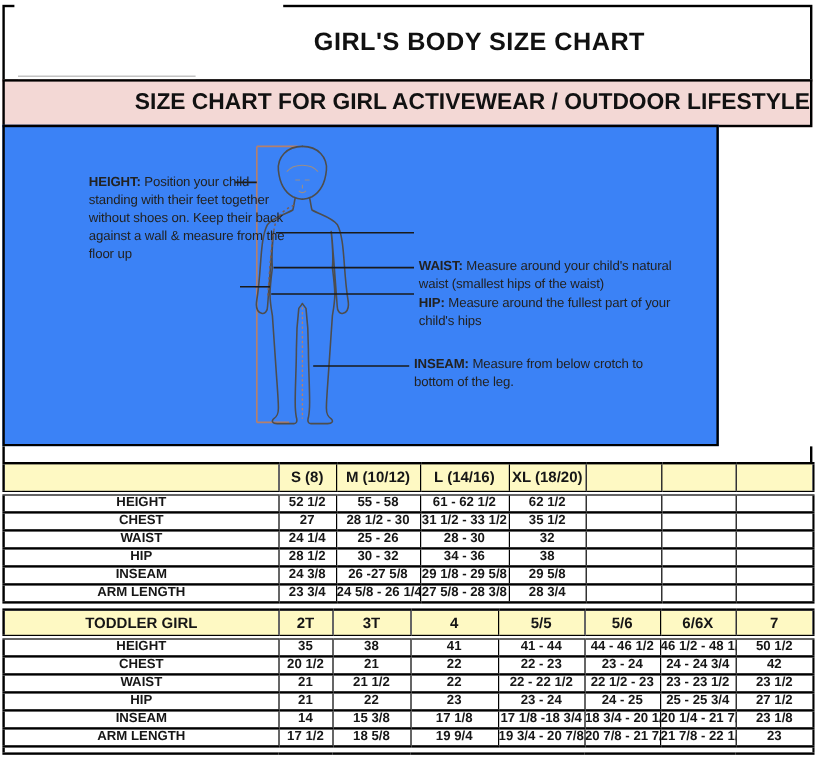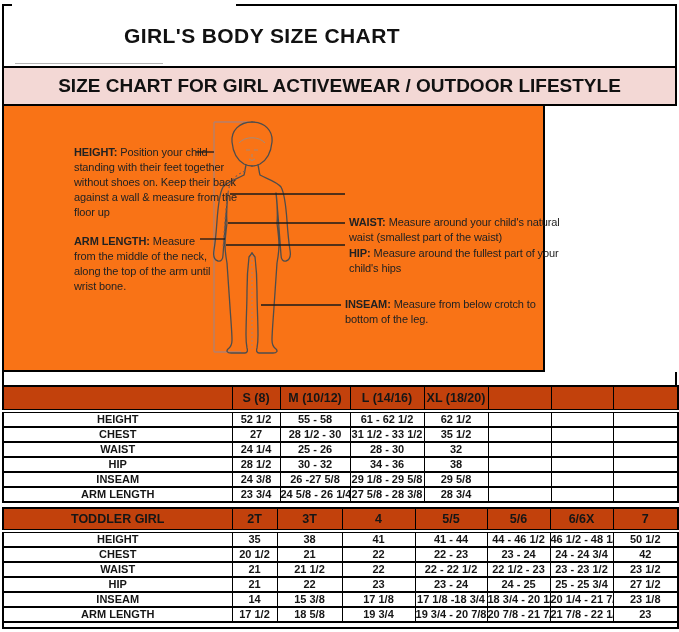--- a/index.html
+++ b/index.html
@@ -9,42 +9,42 @@
     width: 679px; height: 632px;
     background: #fff;
     font-family: "Liberation Sans", sans-serif;
     color: #111;
     overflow: hidden;
   }
   
   .title-box {
     position: absolute; left: 2px; top: 4px; width: 675px; height: 64px;
     border: 2px solid #000;
-    display: flex; align-items: center; justify-content: flex-start;
+    display: flex; align-items: center; justify-content: center;
     background: #fff;
   }
   .title-box h1 {
     font-size: 21px; font-weight: bold; letter-spacing: .4px;
     margin-left: 120px; white-space: nowrap;
   }
   .patch-top { position: absolute; left: 12px; top: 0; width: 224px; height: 13px; background: #fff; }
   .patch-bottom { position: absolute; left: 15px; top: 63px; width: 148px; height: 6px; background: #fff; border-top: 1px solid #b5b5b5; }
 
   
   .banner {
     position: absolute; left: 2px; top: 66px; width: 675px; height: 40px;
     border: 2px solid #000; background: #f3d8d5;
-    display: flex; align-items: center; justify-content: center;
+    display: flex; align-items: center; justify-content: flex-end;
   }
   .banner div { font-size: 19px; font-weight: bold; white-space: nowrap; }
 
   
   .diagram {
-    position: absolute; left: 2px; top: 104px; width: 543px; height: 268px;
-    border: 2px solid #000; background: #f97316; padding-left: 20px;
+    position: absolute; left: 2px; top: 104px; width: 597px; height: 268px;
+    border: 2px solid #000; background: #3b82f6; padding-left: 20px;
   }
   .diagram svg { position: absolute; left: 0; top: 3px; }
   .note { position: absolute; font-size: 11px; line-height: 15px; color: #222; letter-spacing: -0.1px; }
   .note b { font-weight: bold; }
   .note-height     { left: 70px;  top: 39px;  width: 168px; }
   .note-armlength  { left: 70px;  top: 128px; width: 142px; }
   .note-chest      { left: 345px; top: 74px;  width: 218px; }
   .note-waist      { left: 345px; top: 109px; width: 232px; }
   .note-hip        { left: 345px; top: 140px; width: 210px; }
   .note-inseam     { left: 341px; top: 191px; width: 222px; }
@@ -64,21 +64,21 @@
   }
   .size-table    { top: 385px; }
   .toddler-table { top: 507px; }
   th, td {
     border-left: 1px solid #000; border-right: 1px solid #000;
     border-top: 2px solid #000;  border-bottom: 2px solid #000;
     text-align: center; vertical-align: middle;
     font-size: 11px; font-weight: bold; color: #161616;
     overflow: hidden; white-space: nowrap; padding: 0;
   }
-  thead th { background: #c2410c; font-size: 12.5px; border-bottom: 4px double #000; }
+  thead th { background: #fef9c3; font-size: 12.5px; border-bottom: 4px double #000; }
   .size-table thead th { height: 25px; }
   .toddler-table thead th { height: 23px; }
   tbody th, tbody td { height: 13px; line-height: 13px; }
   tfoot td { height: 6px; border-left: none; border-right: none; background: #fff; }
 </style>
 </head>
 <body>
 
 <div class="page">
 
@@ -130,25 +130,22 @@
         <path d="M 226,85 H 341"></path>
         <path d="M 224,114 H 341"></path>
         <path d="M 222,136 H 341"></path>
         <path d="M 257,196 H 337"></path>
       </g>
     </svg>
 
     <div class="note note-height">
       <b>HEIGHT:</b><span> Position your child standing with their feet together without shoes on. Keep their back against a wall &amp; measure from the floor up</span>
     </div>
-    <div class="note note-armlength">
-      <b>ARM LENGTH:</b><span> Measure from the middle of the neck, along the top of the arm until wrist bone.</span>
-    </div>
     <div class="note note-waist">
-      <b>WAIST:</b><span> Measure around your child's natural waist (smallest part of the waist)</span>
+      <b>WAIST:</b><span> Measure around your child's natural waist (smallest hips of the waist)</span>
     </div>
     <div class="note note-hip">
       <b>HIP:</b><span> Measure around the fullest part of your child's hips</span>
     </div>
     <div class="note note-inseam">
       <b>INSEAM:</b><span> Measure from below crotch to bottom of the leg.</span>
     </div>
   </div>
 
   <div class="spacer-strip strip-1"></div>
@@ -311,21 +308,21 @@
           <td>17 1/8</td>
           <td>17 1/8 -18 3/4</td>
           <td>18 3/4 - 20 1/4</td>
           <td>20 1/4 - 21 7/8</td>
           <td>23 1/8</td>
         </tr>
         <tr>
           <th>ARM LENGTH</th>
           <td>17 1/2</td>
           <td>18 5/8</td>
-          <td>19 3/4</td>
+          <td>19 9/4</td>
           <td>19 3/4 - 20 7/8</td>
           <td>20 7/8 - 21 7/8</td>
           <td>21 7/8 - 22 1/4</td>
           <td>23</td>
         </tr>
       </tbody>
     <tfoot>
         <tr>
           <td colspan="8"></td>
         </tr>

